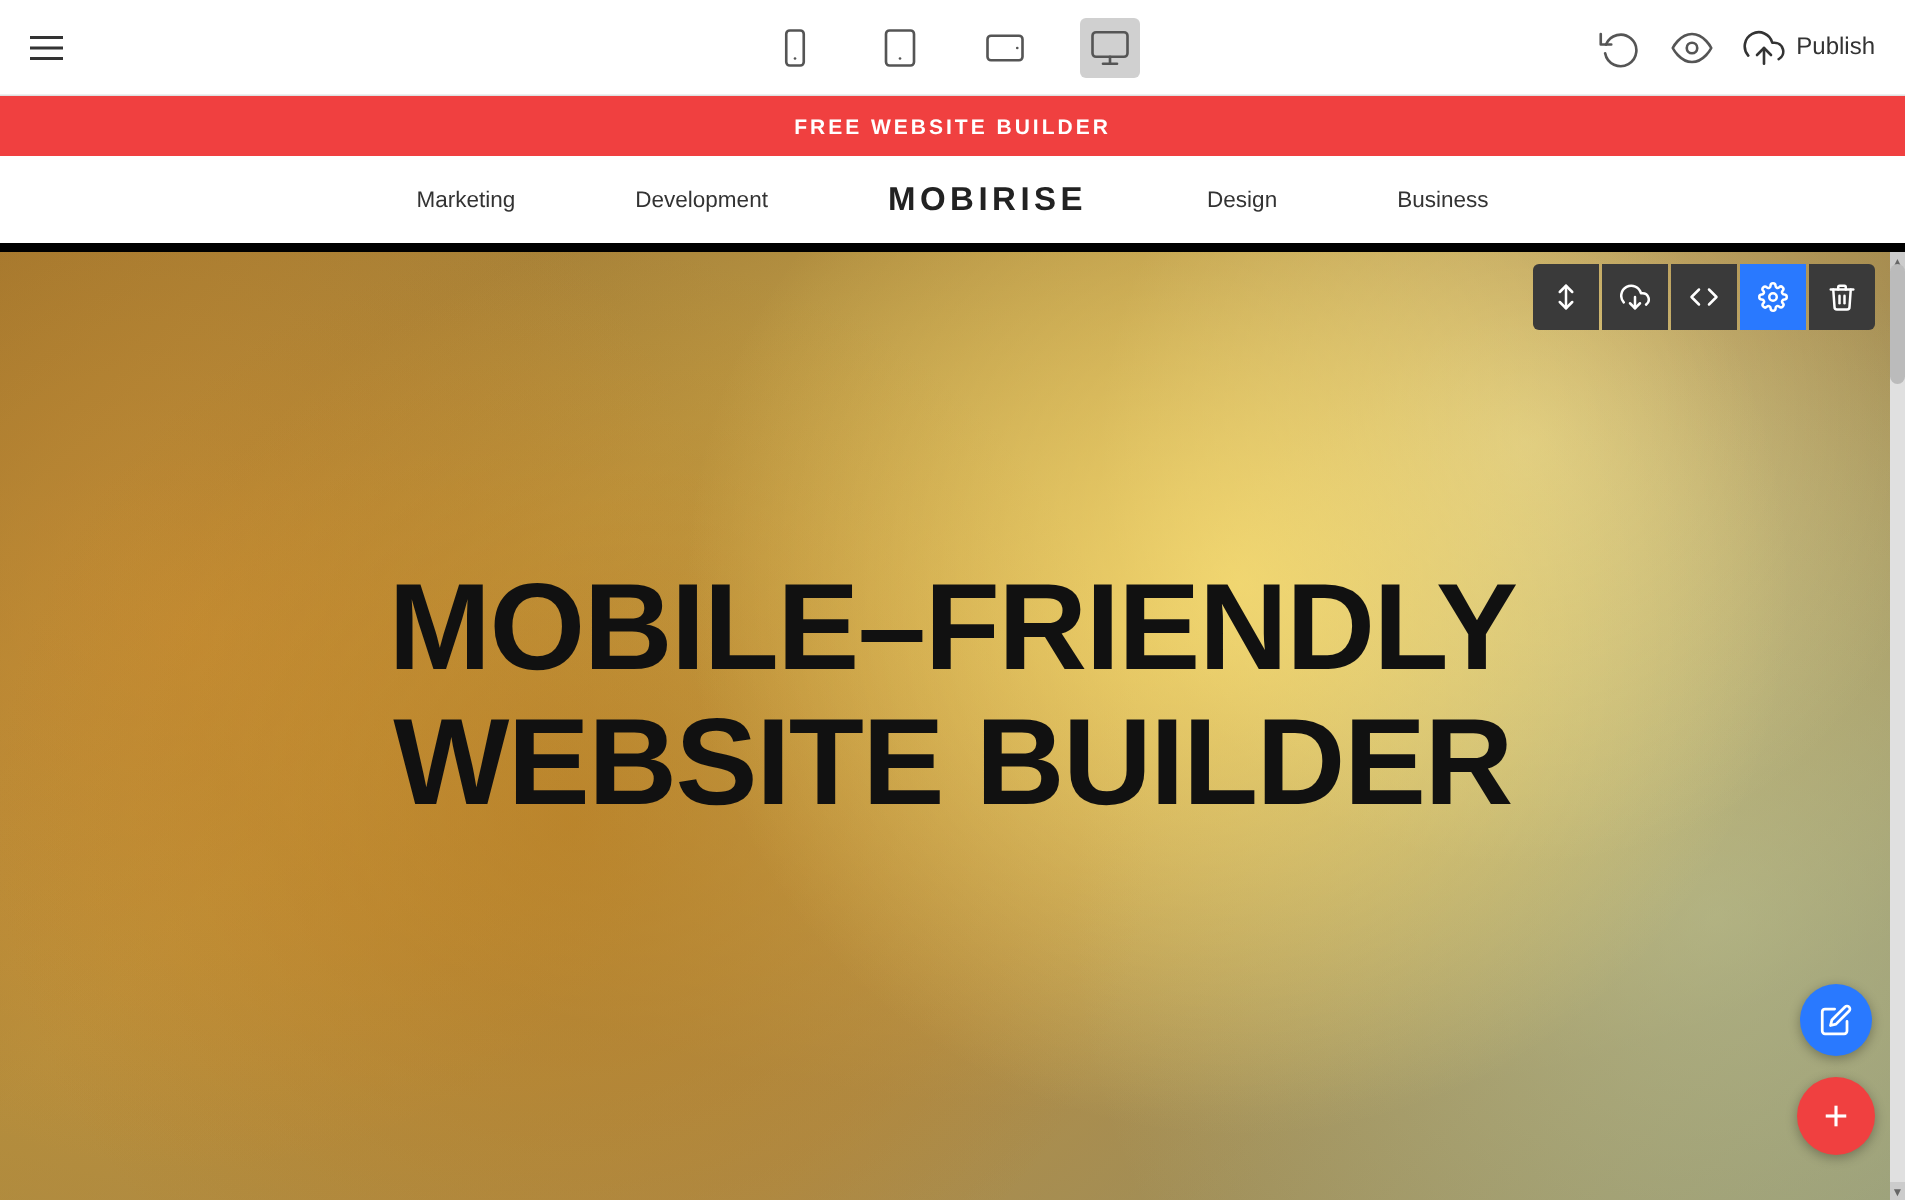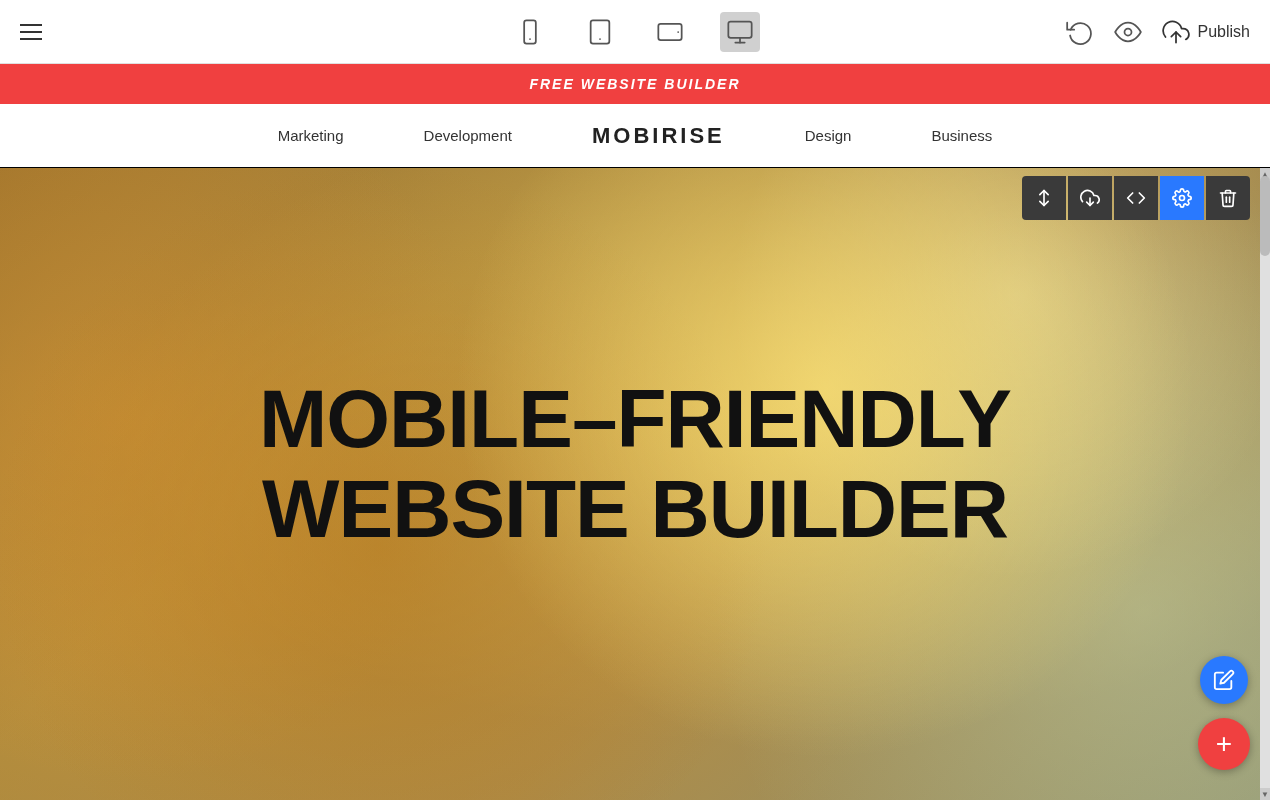--- a/index.html
+++ b/index.html
@@ -52,31 +52,31 @@
     .publish-btn svg { width: 28px; height: 28px; }
 
     
     .promo-banner {
       width: 100%;
       height: 40px;
       background: #f04040;
       display: flex; align-items: center; justify-content: center;
     }
     .promo-banner-text {
-      color: #fff; font-size: 14px; font-weight: bold; letter-spacing: 2px; font-style: italic;
+      color: #fff; font-size: 14px; font-weight: bold; letter-spacing: 2px;
     }
 
     
     .site-nav {
       width: 100%;
       height: 64px;
       background: #ffffff;
       display: flex; align-items: center; justify-content: center;
       gap: 80px;
-      border-bottom: 1px solid #000000;
+      border-bottom: 6px solid #000000;
     }
     .nav-item {
       font-size: 15px; color: #333; cursor: pointer;
     }
     .nav-logo {
       font-size: 22px; font-weight: bold; color: #222; letter-spacing: 3px;
     }
 
     
     .hero-section {

